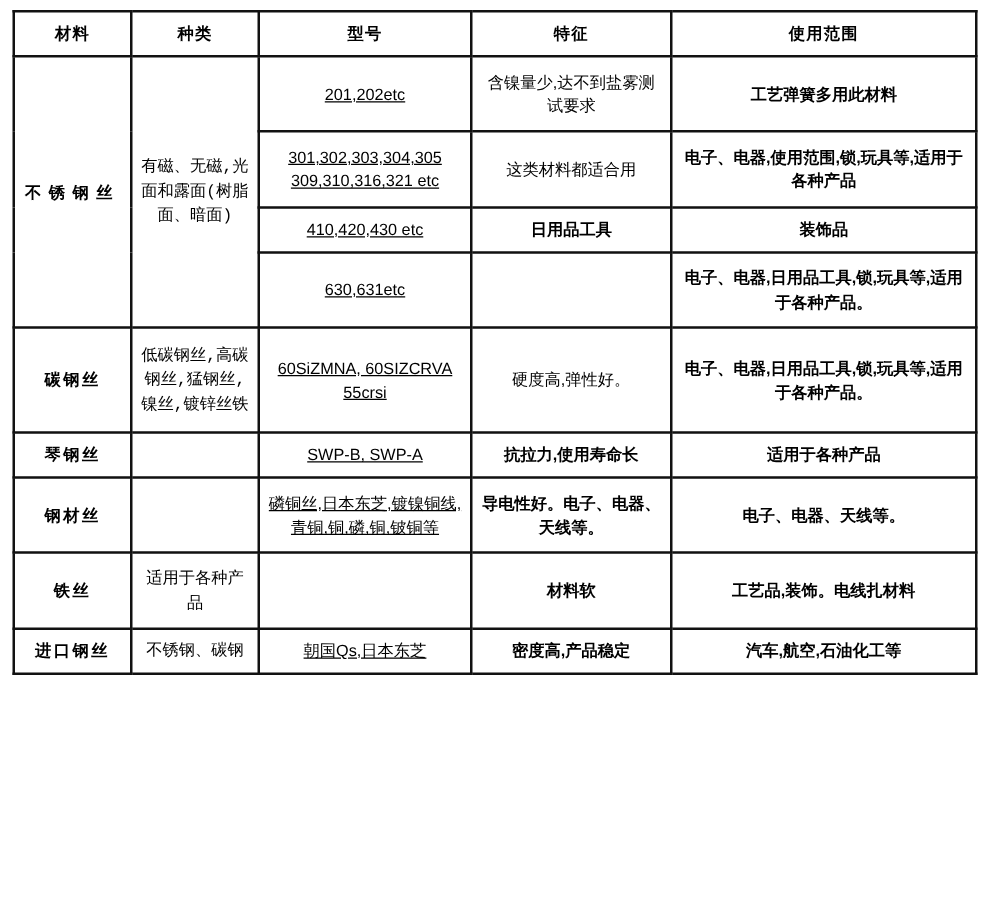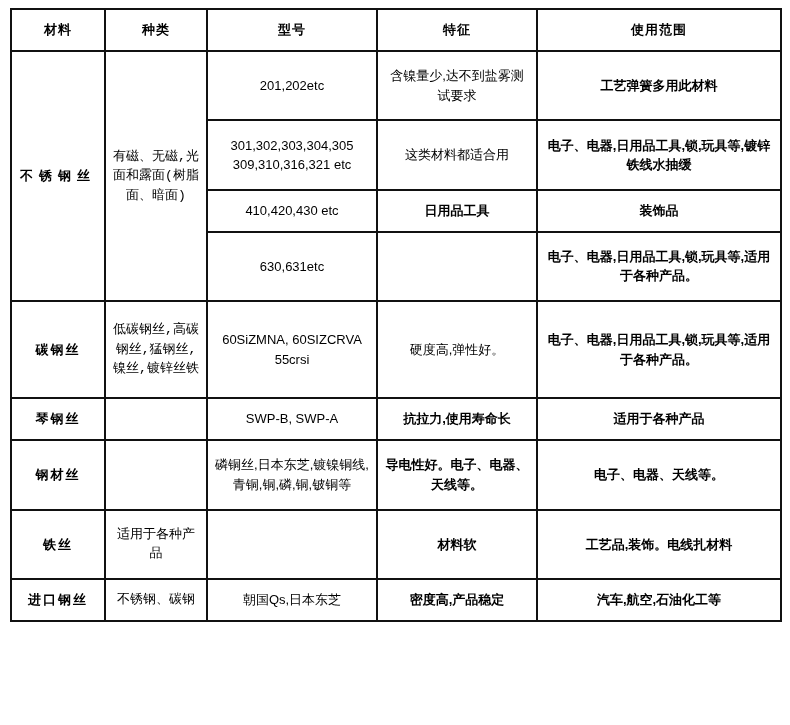--- a/index.html
+++ b/index.html
@@ -18,21 +18,21 @@
     position: relative;
     width: 790px;
     height: 725px;
     box-sizing: border-box;
     padding: 8px 10px 10px 10px;
   }
   table.spec {
     border-collapse: collapse;
     table-layout: fixed;
     width: 770px;
-    height: 614px;
+    height: 532px;
   }
   table.spec col.c0 { width: 94px; }
   table.spec col.c1 { width: 102px; }
   table.spec col.c2 { width: 170px; }
   table.spec col.c3 { width: 160px; }
   table.spec col.c4 { width: 244px; }
 
   table.spec td {
     border: 2px solid #111111;
     vertical-align: middle;
@@ -58,20 +58,21 @@
     letter-spacing: 6px;
   }
   td.kind {
     font-size: 14px;
     line-height: 1.9;
     font-family: Liberation Mono, monospace;
   }
   td.model {
     font-size: 13px;
     line-height: 1.7;
+    text-decoration: underline;
   }
   td.feature {
     font-size: 13px;
     line-height: 1.7;
     border-radius: 13px;
   }
   td.usage {
     font-size: 13px;
     line-height: 1.7;
   }
@@ -106,21 +107,21 @@
       <tr>
         <td class="matname narrow" rowspan="4">不锈钢丝</td>
         <td class="kind" rowspan="4">有磁、无磁,光面和露面(树脂面、暗面)</td>
         <td class="model">201,202etc</td>
         <td class="feature">含镍量少,达不到盐雾测试要求</td>
         <td class="usage left">工艺弹簧多用此材料</td>
       </tr>
       <tr>
         <td class="model">301,302,303,304,305<br>309,310,316,321 etc</td>
         <td class="feature">这类材料都适合用</td>
-        <td class="usage left">电子、电器,日用品工具,锁,玩具等,镀锌铁线水抽缓</td>
+        <td class="usage left">电子、电器,使用范围,锁,玩具等,适用于各种产品</td>
       </tr>
       <tr>
         <td class="model">410,420,430 etc</td>
         <td class="feature left">日用品工具</td>
         <td class="usage left">装饰品</td>
       </tr>
       <tr>
         <td class="model">630,631etc</td>
         <td class="feature empty"></td>
         <td class="usage left">电子、电器,日用品工具,锁,玩具等,适用于各种产品。</td>

